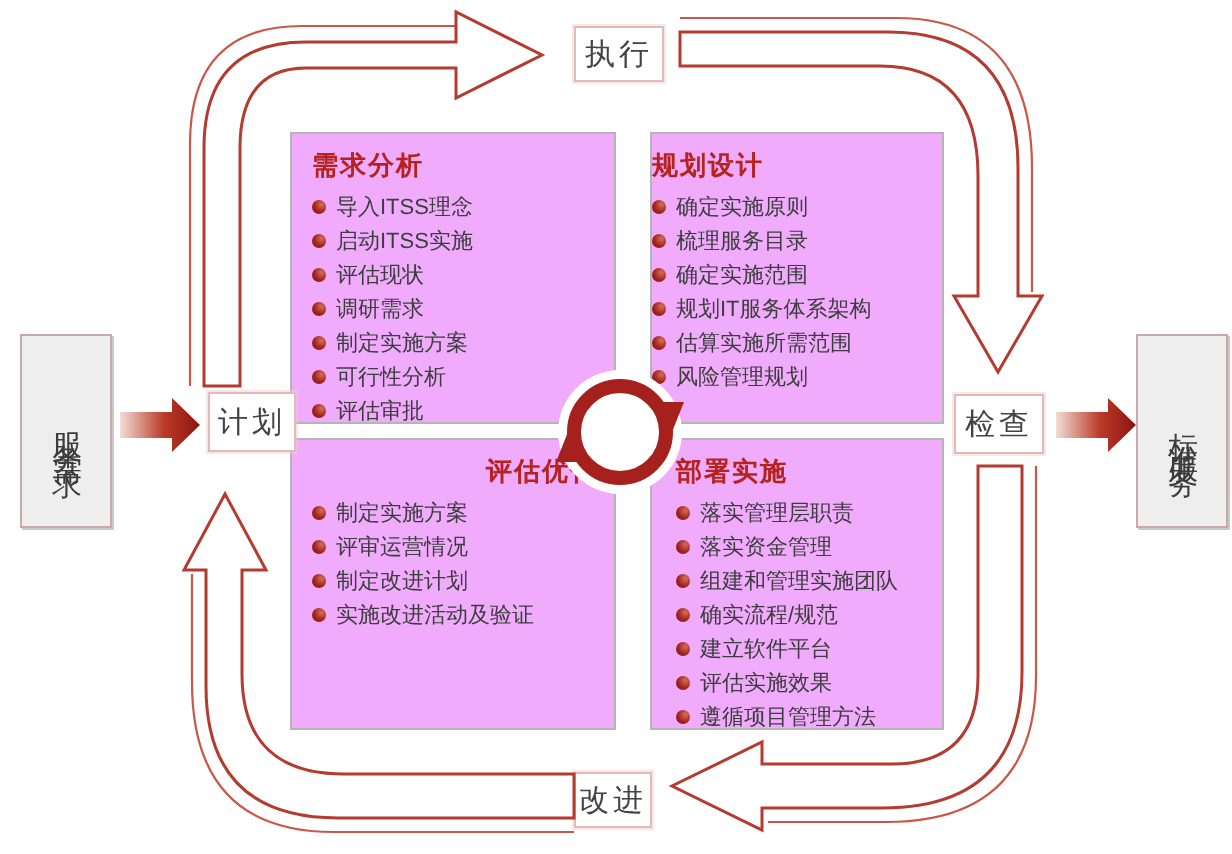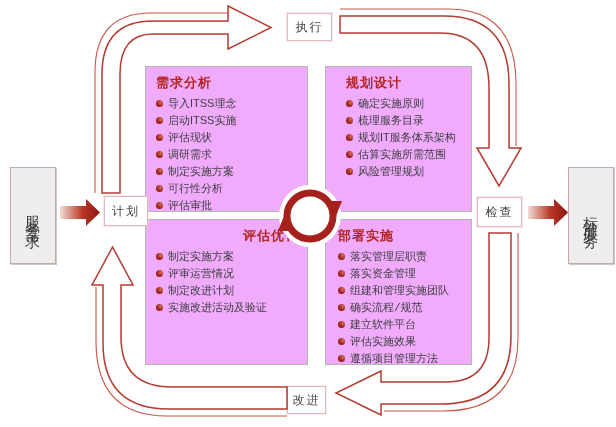--- a/index.html
+++ b/index.html
@@ -4,33 +4,33 @@
 <style>
   html,body{margin:0;padding:0;background:#fff;}
   body{width:616px;height:427px;position:relative;overflow:hidden;
        font-family:"Liberation Sans","DejaVu Sans",sans-serif;color:#3f3f3f;}
   .stage{position:absolute;inset:0;width:616px;height:427px;}
 
   
   .quad{position:absolute;background:#f0abfc;border:1px solid #b5b5b5;box-sizing:border-box;
         padding:6px 8px 4px 10px;}
   .quad.tl{left:145px;top:66px;width:163px;height:146px;}
-  .quad.tr{left:325px;top:66px;width:147px;height:146px;padding-left:20px;}
+  .quad.tr{left:325px;top:66px;width:147px;height:146px;padding-left:0;}
   .quad.bl{left:145px;top:219px;width:163px;height:146px;text-align:right;}
-  .quad.br{left:325px;top:219px;width:147px;height:146px;padding-left:12px;font-family:Liberation Mono, monospace;}
+  .quad.br{left:325px;top:219px;width:147px;height:146px;padding-left:12px;}
   .qtitle{font-size:13px;font-weight:bold;color:#b6231f;letter-spacing:1px;margin:1px 0 3px 0;}
   .qlist{list-style:none;margin:0;padding:0;}
   .qlist li{display:flex;align-items:center;gap:5px;height:17px;font-size:11px;color:#3d3d3d;white-space:nowrap;}
   .bullet{width:7px;height:7px;border-radius:50%;flex:0 0 7px;
           background:radial-gradient(circle at 68% 32%, #d4705a 0%, #a1241c 55%, #7c120f 100%);}
 
   
   .flowbox{position:absolute;background:#fff;border:1px solid #e4b9b9;box-sizing:border-box;
            display:flex;align-items:center;justify-content:center;
-           font-size:12px;color:#444;letter-spacing:2px;box-shadow:0 0 0 1px rgba(236,205,205,.45);}
+           font-size:15px;color:#444;letter-spacing:2px;box-shadow:0 0 0 1px rgba(236,205,205,.45);}
   .fb-do{left:287px;top:13px;width:45px;height:28px;}
   .fb-plan{left:104px;top:196px;width:44px;height:30px;}
   .fb-check{left:477px;top:197px;width:45px;height:30px;}
   .fb-act{left:287px;top:386px;width:39px;height:28px;}
 
   
   .sidebox{position:absolute;background:#efeeee;border:1px solid #cba7a7;box-sizing:border-box;
            box-shadow:1px 1px 0 #c9c9c9;display:flex;align-items:center;justify-content:center;}
   .sidebox span{writing-mode:vertical-rl;text-orientation:upright;
                 font-size:15px;color:#3c3c3c;letter-spacing:6px;line-height:1;}
@@ -82,20 +82,24 @@
   <div class="quad tr">
     <div class="qtitle">规划设计</div>
     <ul class="qlist">
         <li>
           <span class="bullet"></span>
           <span>确定实施原则</span>
         </li>
         <li>
           <span class="bullet"></span>
           <span>梳理服务目录</span>
+        </li>
+        <li>
+          <span class="bullet"></span>
+          <span>确定实施范围</span>
         </li>
         <li>
           <span class="bullet"></span>
           <span>规划IT服务体系架构</span>
         </li>
         <li>
           <span class="bullet"></span>
           <span>估算实施所需范围</span>
         </li>
         <li>

